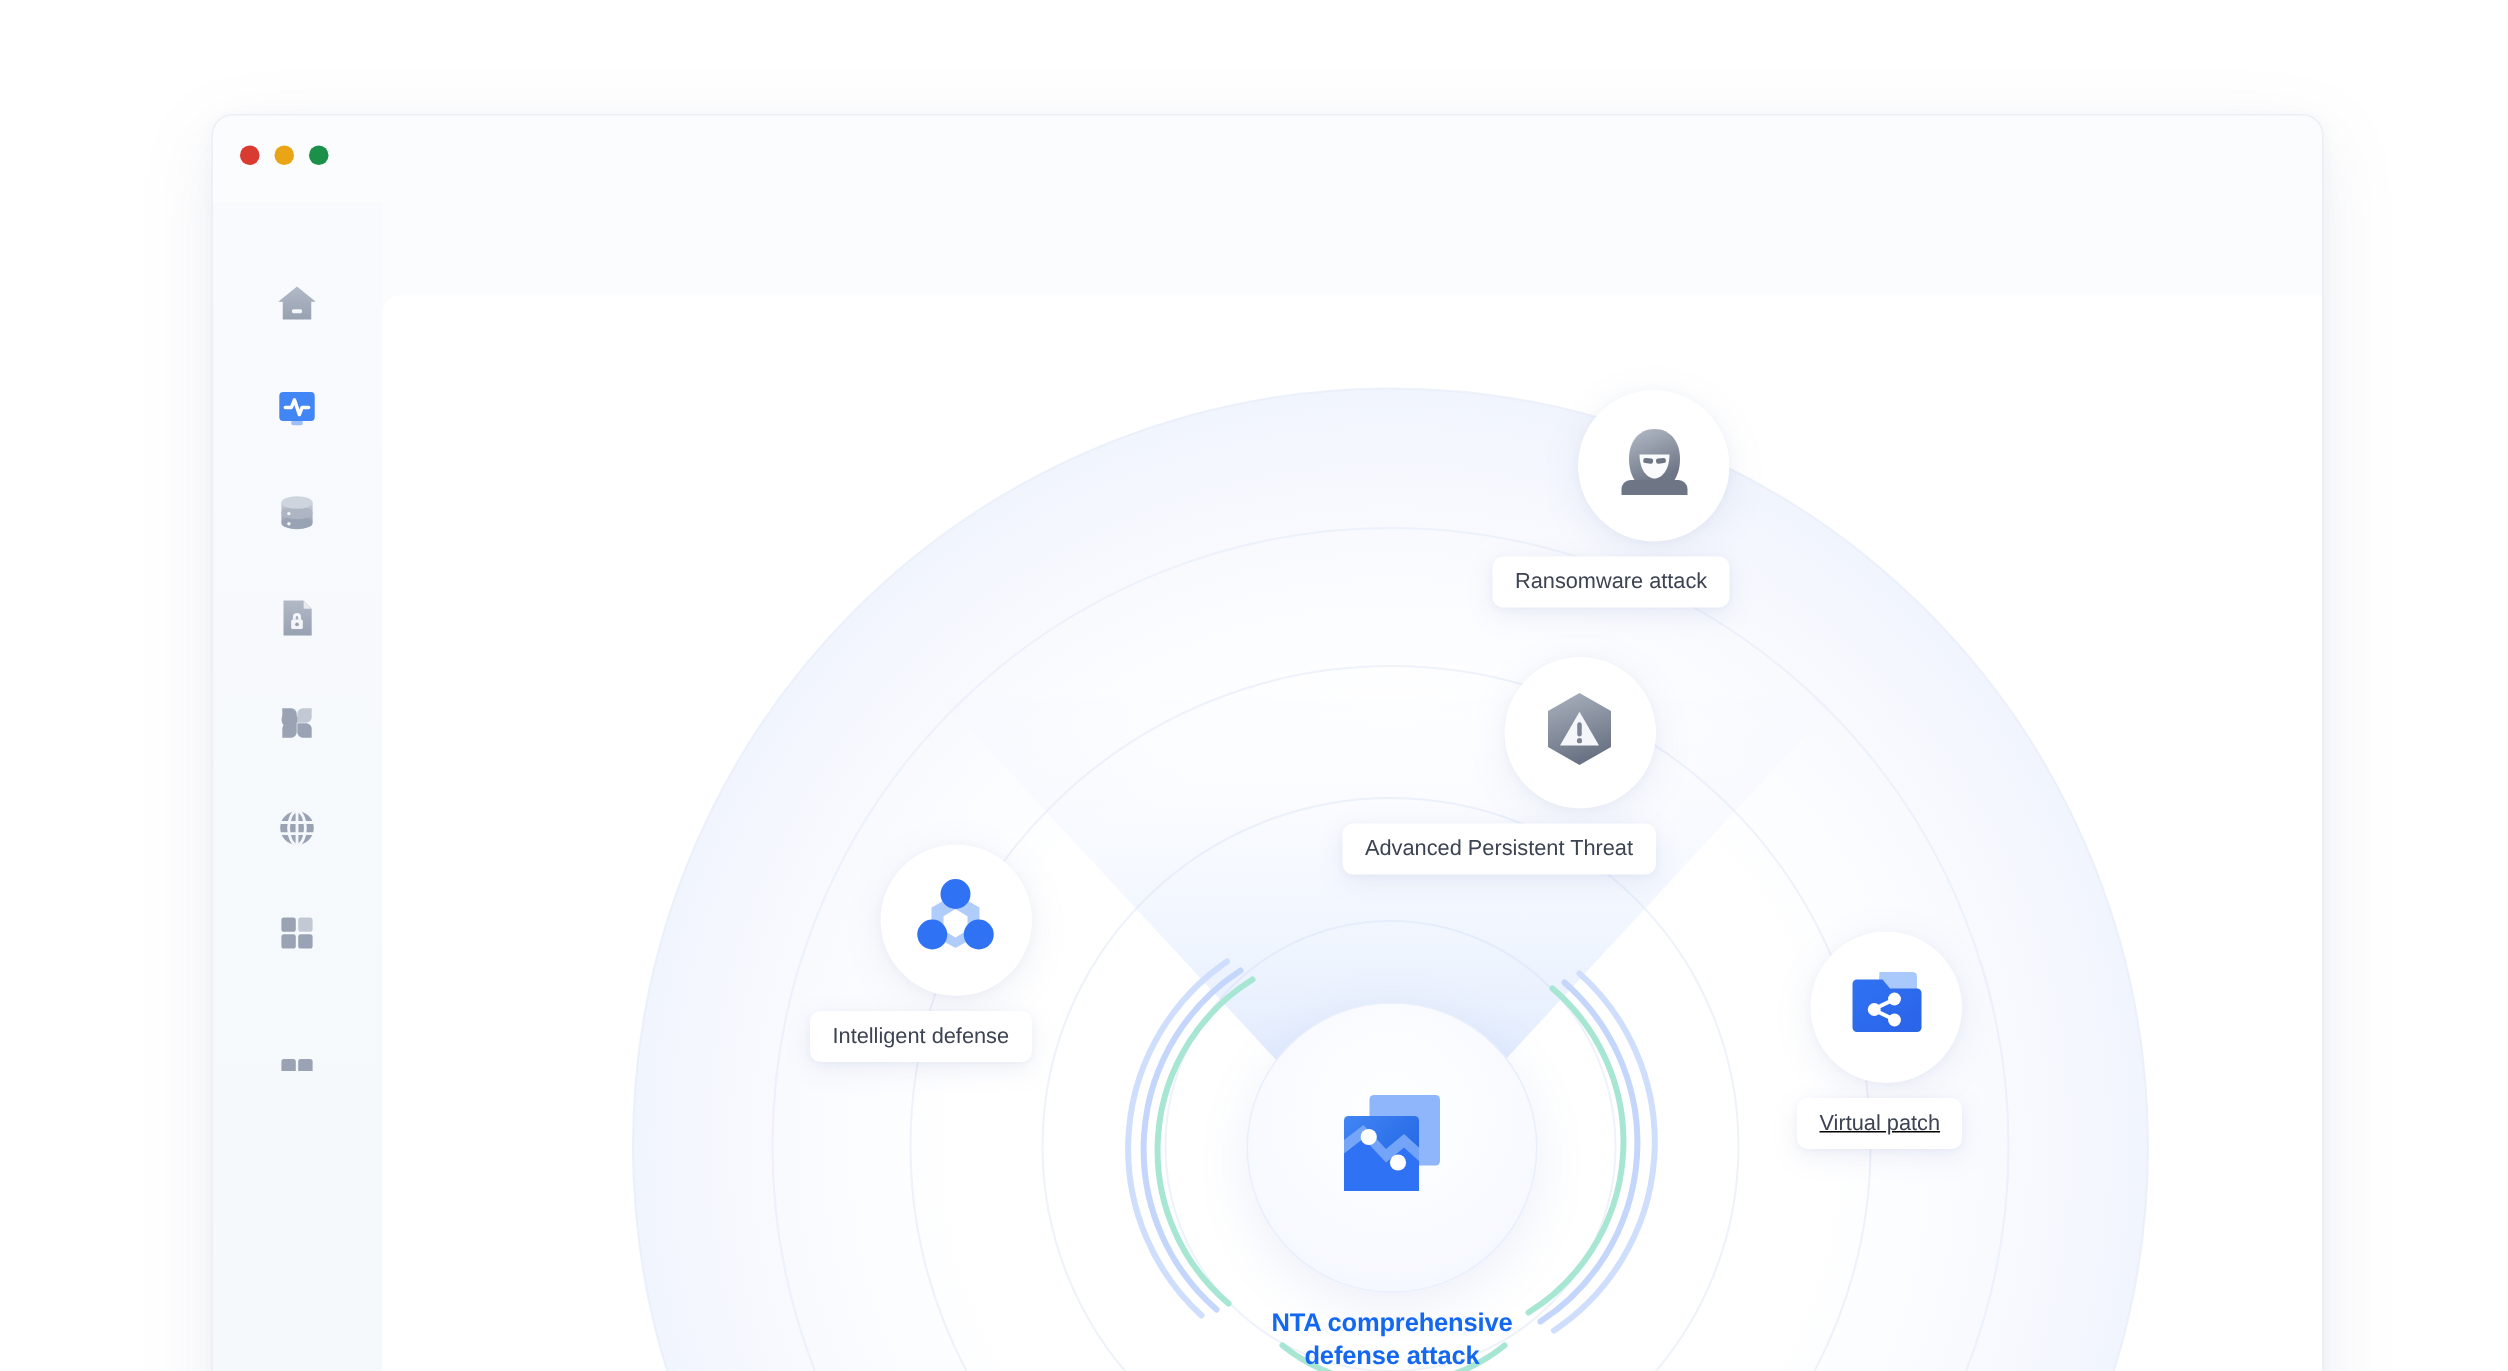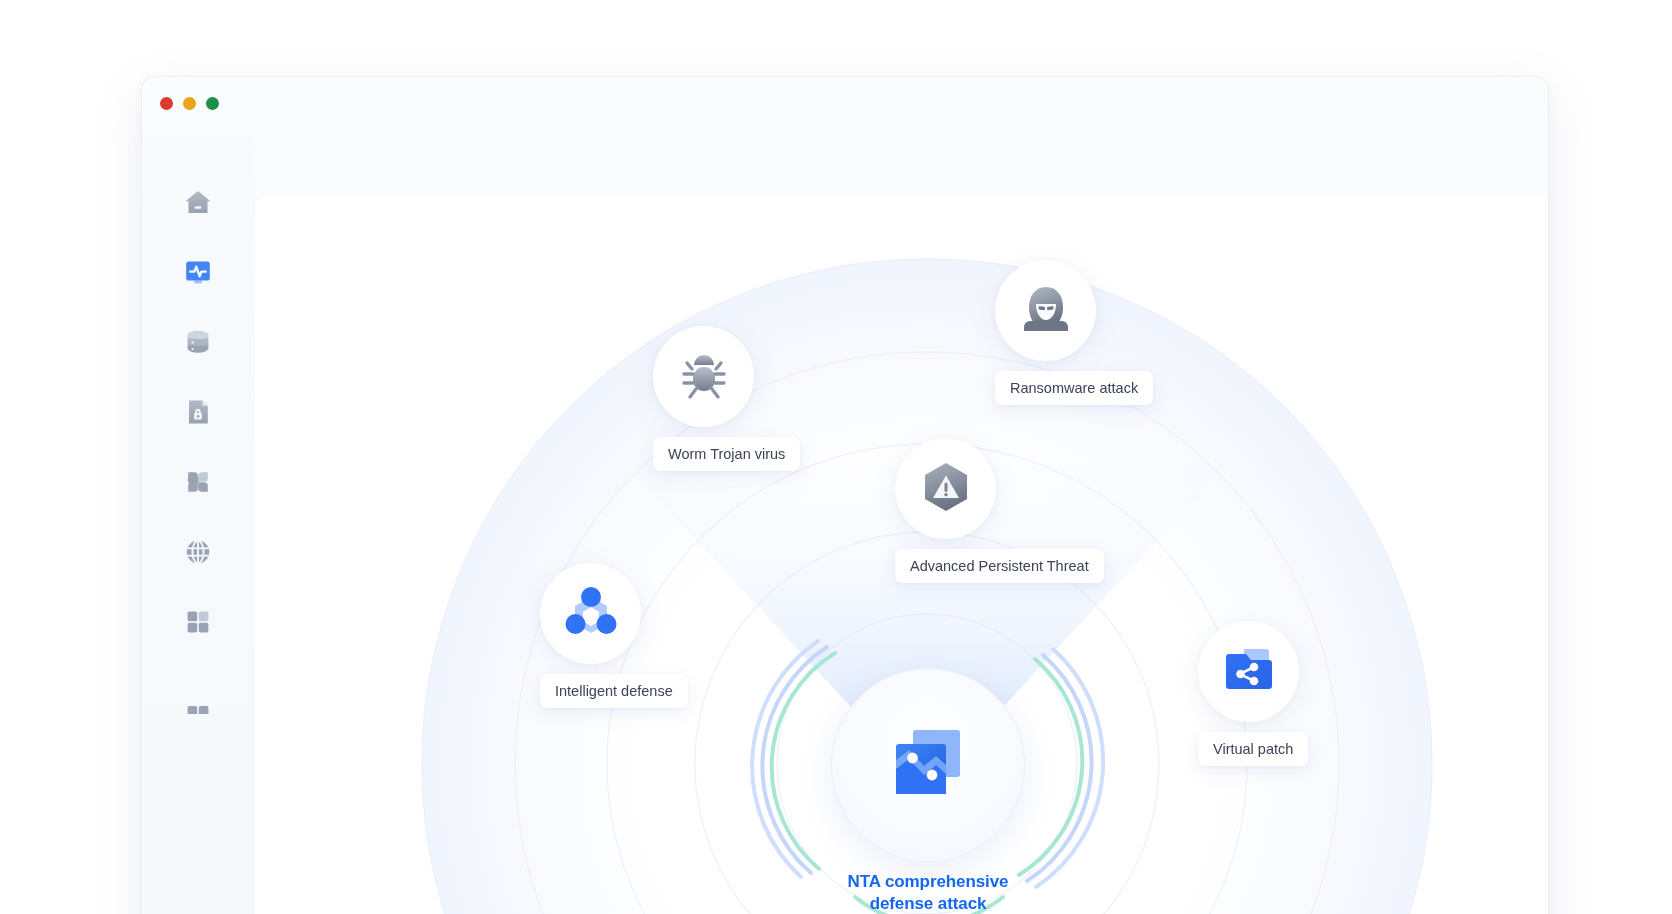--- a/index.html
+++ b/index.html
@@ -95,21 +95,21 @@
   #diagram-svg {
     position: absolute;
     left: 0; top: 0;
   }
 
   
   .node {
     position: absolute;
     display: flex;
     flex-direction: column;
-    align-items: flex-start;
+    align-items: flex-end;
   }
   .node-bubble {
     border-radius: 50%;
     background: #ffffff;
     display: flex;
     align-items: center;
     justify-content: center;
     box-shadow: 0 6px 26px rgba(120,140,190,0.12), 0 1px 6px rgba(120,140,190,0.07);
   }
   .node-label {
@@ -305,40 +305,20 @@
         <path d="M564 672 A134 134 0 0 1 580 456" stroke="#a8e6d4" stroke-width="4"></path>
         <path d="M556 676 A142 142 0 0 1 572 450" stroke="#c4d6fb" stroke-width="4"></path>
         <path d="M546 680 A151 151 0 0 1 563 444" stroke="#cfdefc" stroke-width="4"></path>
         <path d="M780 462 A134 134 0 0 1 764 678" stroke="#a8e6d4" stroke-width="4"></path>
         <path d="M788 458 A142 142 0 0 1 772 684" stroke="#c4d6fb" stroke-width="4"></path>
         <path d="M798 452 A151 151 0 0 1 781 690" stroke="#cfdefc" stroke-width="4"></path>
         <path d="M600 700 A118 118 0 0 0 748 700" stroke="#a8e6d4" stroke-width="4"></path>
       </g>
     </svg>
 
-    <div class="node" style="left:398px; top:129px;">
-      <div class="node-bubble" style="width:101px;height:101px;">
-        <span>
-          <svg width="56" height="56" viewBox="0 0 56 56">
-            <defs>
-                <linearGradient id="bugG" x1="0" y1="0" x2="0" y2="1">
-              <stop offset="0" stop-color="#b8bfcb"></stop>
-                  <stop offset="1" stop-color="#767e8e"></stop>
-            </linearGradient>
-              </defs>
-            <path d="M18 18 a10 10 0 0 1 20 0 z" fill="url(#bugG)"></path>
-            <path d="M16 22 L11 16 M40 22 L45 16" stroke="#8b93a2" stroke-width="3.4" stroke-linecap="round" fill="none"></path>
-            <rect x="17" y="20" width="22" height="24" rx="11" fill="url(#bugG)"></rect>
-            <path d="M17 27 L8 27 M17 36 L8 36 M39 27 L48 27 M39 36 L48 36" stroke="#8b93a2" stroke-width="3.4" stroke-linecap="round" fill="none"></path>
-            <path d="M20 42 L14 50 M36 42 L42 50" stroke="#8b93a2" stroke-width="3.4" stroke-linecap="round" fill="none"></path>
-          </svg>
-        </span>
-      </div>
-      <div class="node-label">Worm Trojan virus</div>
-    </div>
 
     <div class="node" style="left:740px; top:63px;">
       <div class="node-bubble" style="width:101px;height:101px;">
         <span>
           <svg width="56" height="56" viewBox="0 0 56 56">
             <defs>
                 <linearGradient id="maskG" x1="0" y1="0" x2="0.4" y2="1">
               <stop offset="0" stop-color="#b5bcc8"></stop>
                   <stop offset="1" stop-color="#6e7686"></stop>
             </linearGradient>
@@ -383,21 +363,21 @@
             <path d="M27 15.5 L40 38 L14 38 Z" fill="#f4f6fa"></path>
             <rect x="25.5" y="22.5" width="3" height="9.5" rx="1.5" fill="#7c8494"></rect>
             <circle cx="27" cy="34.8" r="1.75" fill="#7c8494"></circle>
           </svg>
         </span>
       </div>
       <div class="node-label">Advanced Persistent Threat</div>
     </div>
 
 
-    <div class="node" style="left:943px; top:424px;">
+    <div class="node" style="left:943px; top:424px;text-decoration:underline;">
       <div class="node-bubble" style="width:101px;height:101px;">
         <span>
           <svg width="58" height="58" viewBox="0 0 58 58">
             <defs>
                 <linearGradient id="fldG" x1="0" y1="0" x2="1" y2="1">
               <stop offset="0" stop-color="#2f72f3"></stop>
                   <stop offset="1" stop-color="#2a63e8"></stop>
             </linearGradient>
               </defs>
             <path d="M24 8 h22 a3 3 0 0 1 3 3 v12 h-26 z" fill="#a9c8fb"></path>

